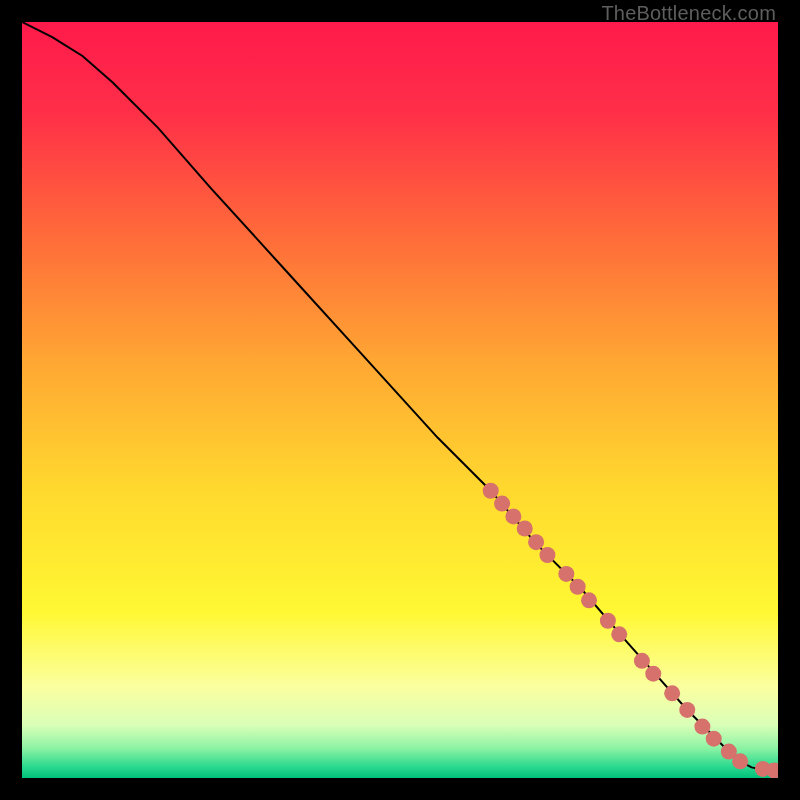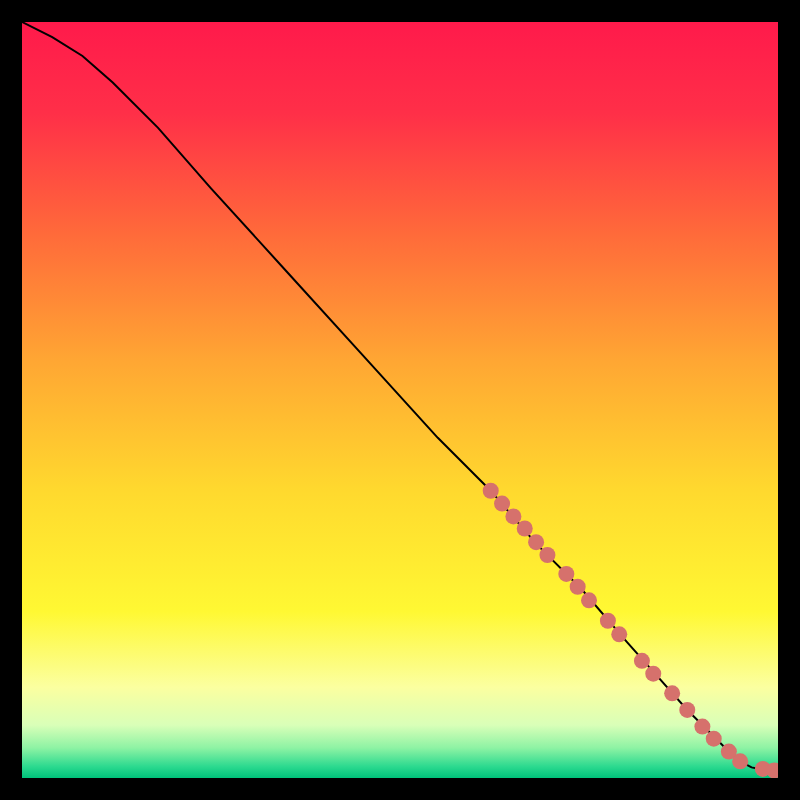--- a/index.html
+++ b/index.html
@@ -37,20 +37,21 @@
     letter-spacing: 0.2px;
   }
   svg {
     display: block;
   }
 </style>
 </head>
 <body>
 
 <div class="frame">
+  <div class="watermark">TheBottleneck.com</div>
 
   <div class="plot-area">
     <svg id="chart-svg" width="756" height="756" viewBox="0 0 756 756">
       <defs>
         <linearGradient id="bg-grad" x1="0" y1="0" x2="0" y2="1">
             <stop offset="0.00%" stop-color="#ff1a4b"></stop>
             <stop offset="12.00%" stop-color="#ff2f48"></stop>
             <stop offset="28.00%" stop-color="#ff6a3a"></stop>
             <stop offset="45.00%" stop-color="#ffa733"></stop>
             <stop offset="62.00%" stop-color="#ffd92e"></stop>

